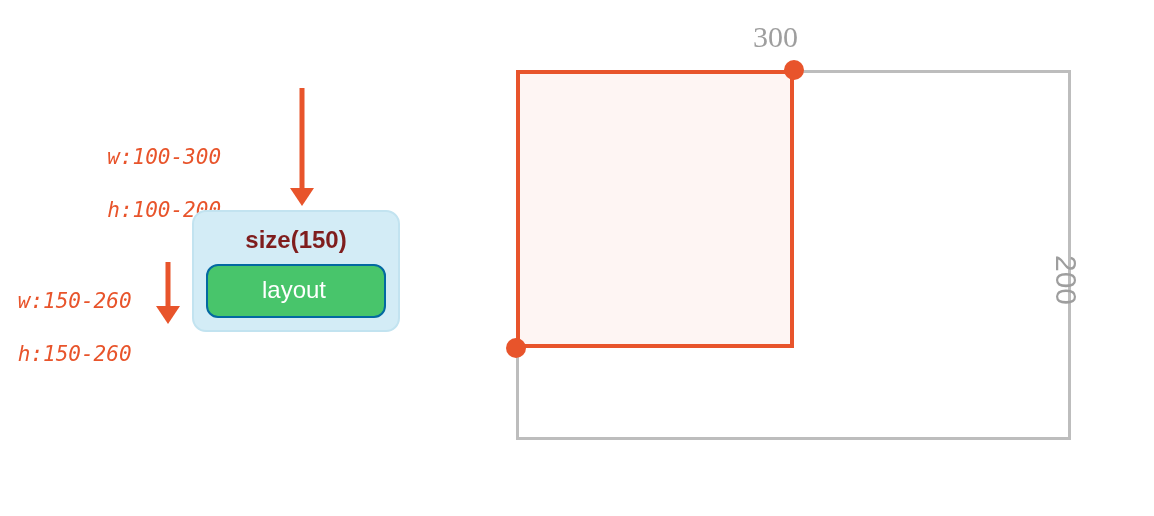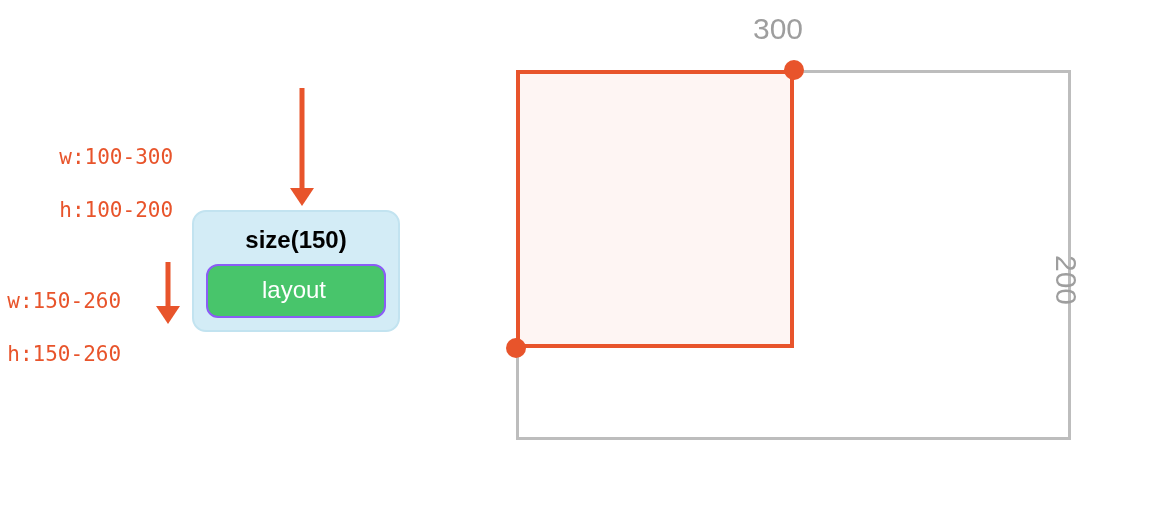--- a/index.html
+++ b/index.html
@@ -15,22 +15,23 @@
   .mono {
     font-family: "SFMono-Regular", Menlo, Consolas, monospace;
   }
 
   
   .ann {
     position: absolute;
     color: #e8542b;
     font-size: 21px;
     line-height: 1.25;
-    text-align: left;
+    text-align: center;
     white-space: pre;
+    font-style: italic;
   }
   .arrow-down {
     position: absolute;
   }
   .arrow-down .shaft {
     position: absolute;
     left: 50%;
     transform: translateX(-50%);
     width: 5px;
     background: #e8542b;
@@ -56,32 +57,32 @@
     box-sizing: border-box;
     padding: 10px 12px 12px 12px;
     border-radius: 14px;
     background: #d3ecf6;
     border: 2px solid #c2e3f0;
   }
   .node-title {
     text-align: center;
     font-size: 24px;
     font-weight: 600;
-    color: #000000;
+    color: #7f1d1d;
     margin: 4px 0 10px 0;
   }
   .node-child {
     display: block;
     width: 100%;
     box-sizing: border-box;
     text-align: center;
     font-size: 24px;
     color: #ffffff;
     background: #48c56b;
-    border: 2px solid #8b5cf6;
+    border: 2px solid #0369a1;
     border-radius: 12px;
     padding: 10px 4px 12px 0;
   }
 
   
   .outer-box {
     position: absolute;
     left: 516px;
     top: 70px;
     width: 555px;   
@@ -106,21 +107,22 @@
     background: #e8542b;
     transform: translate(-50%, -50%);
   }
   .dim-label {
     position: absolute;
     color: #9e9e9e;
     font-size: 30px;
   }
   .dim-300 {
     left: 753px;  
-    top: 12px;
+    top: 20px;
+    font-family: Liberation Serif, serif;
   }
   .dim-200 {
     left: 1083px;
     top: 255px;
     transform: rotate(90deg);
     transform-origin: left top;
   }
 </style>
 </head>
 <body>

